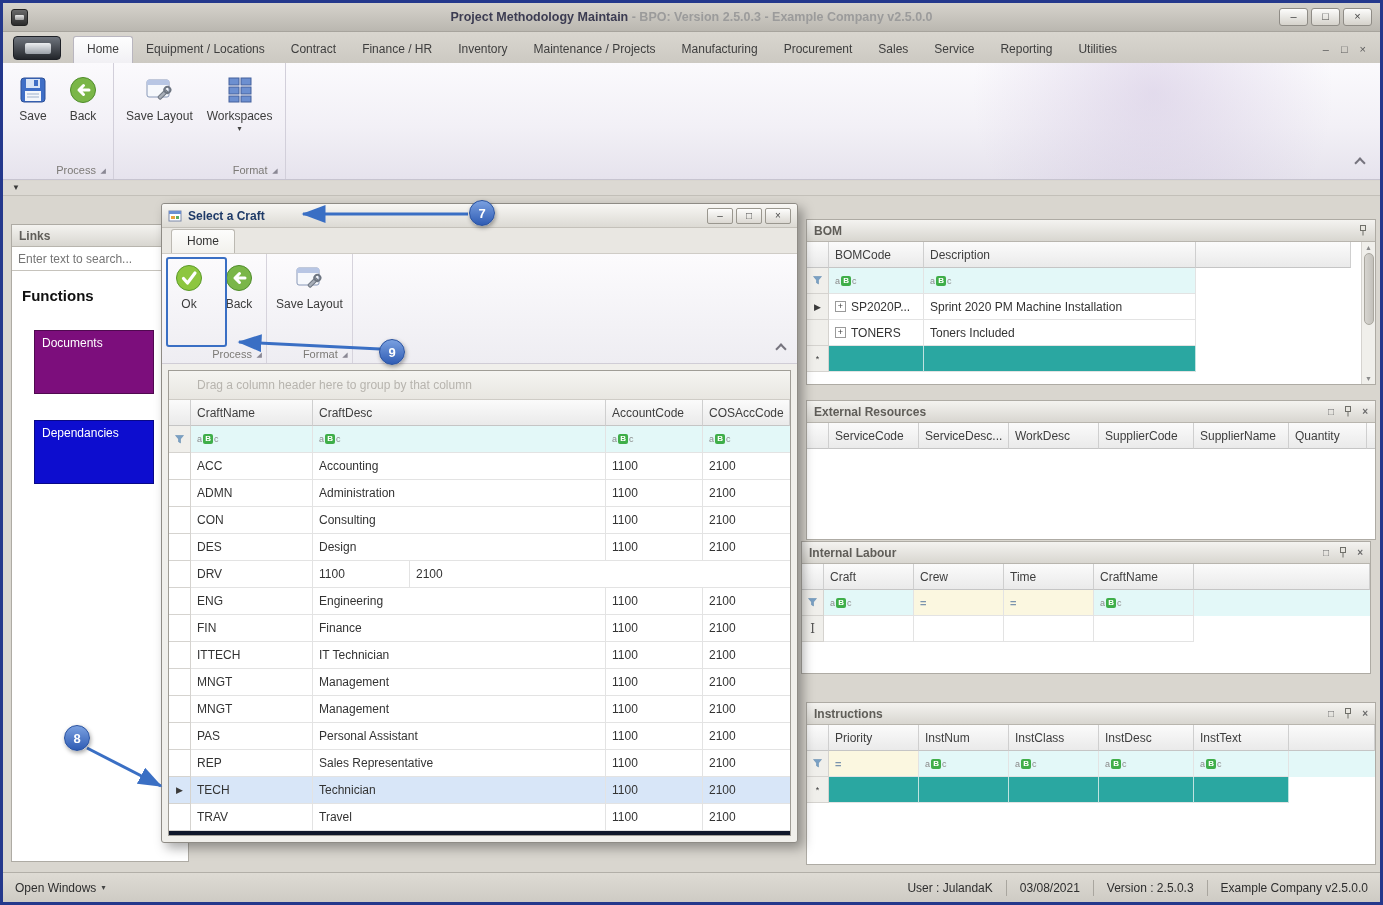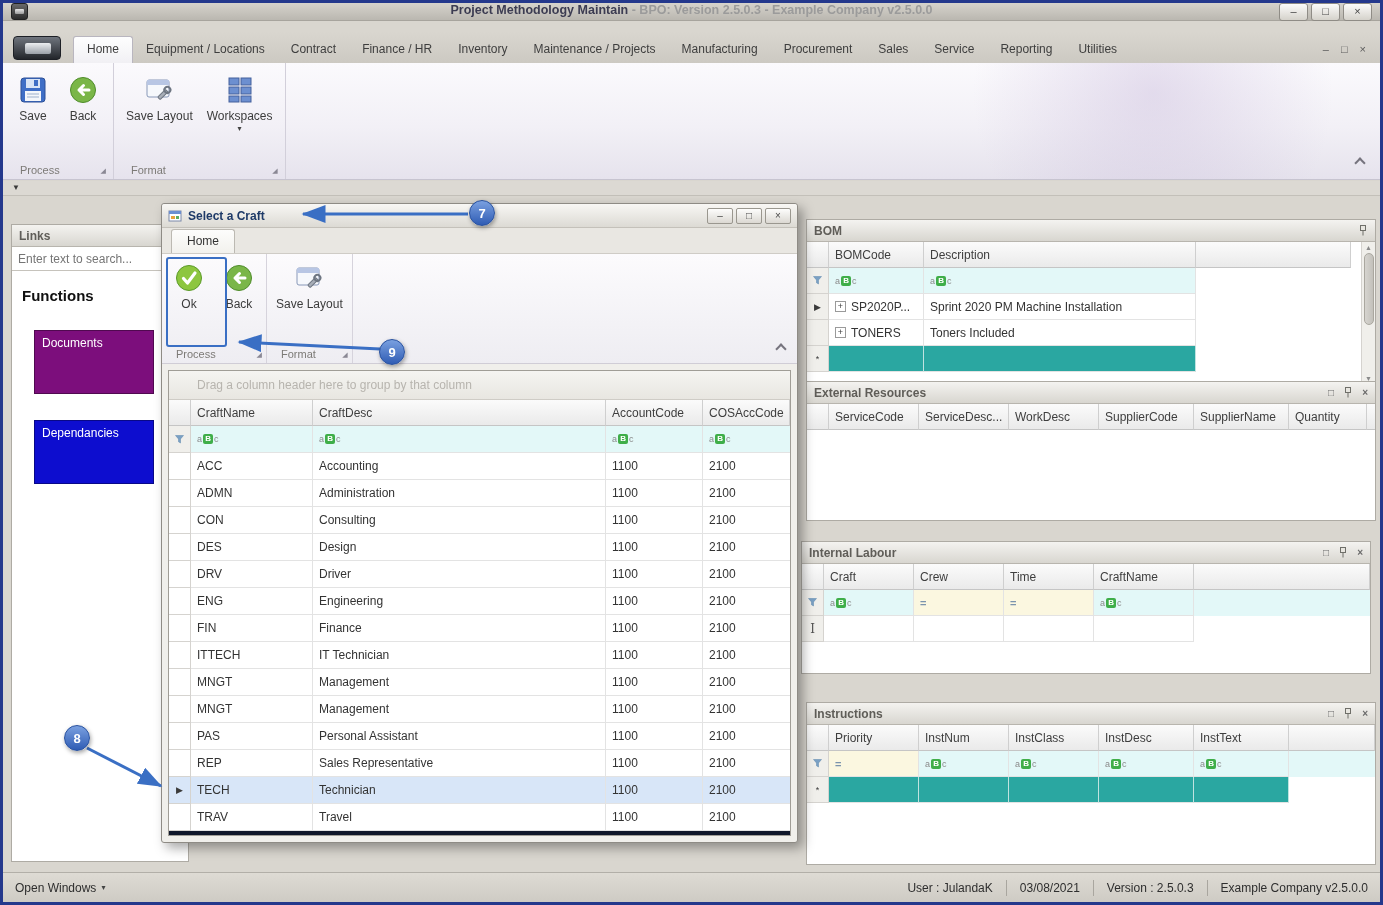--- a/index.html
+++ b/index.html
@@ -1,21 +1,21 @@
 <!DOCTYPE html>
 <html><head>
 <meta charset="utf-8">
 <style>
 *{margin:0;padding:0;box-sizing:border-box}
 html,body{background:#9a9a9a}
 body{font-family:"Liberation Sans",sans-serif;font-size:12px;color:#333;cursor:default}
 .screen{position:relative;width:1383px;height:905px;background:#d9d6cf;border:3px solid #24388c;overflow:hidden}
 
 
-.titlebar{position:absolute;left:0;top:0;right:0;height:18px;background:linear-gradient(#d6d3cc,#bab7b0);border-bottom:1px solid #a7a49d;display:flex;padding:0 8px}
+.titlebar{position:absolute;left:0;top:0;right:0;height:29px;background:linear-gradient(#d6d3cc,#bab7b0);border-bottom:1px solid #a7a49d;display:flex;align-items:center;padding:0 8px}
 .app-icon16{width:17px;height:17px;border-radius:3px;background:linear-gradient(#6a6a6a,#2c2c2c);border:1px solid #222;position:relative;z-index:1}
 .app-icon16::after{content:"";position:absolute;left:3px;top:5px;width:9px;height:5px;background:linear-gradient(#e8e8e8,#9a9a9a);border-radius:1px}
 .tb-title{position:absolute;left:0;right:0;text-align:center;font-weight:bold;font-size:12.5px;color:#3c3c52}
 .tb-suffix{color:#9b9b9b}
 .tb-btns{margin-left:auto;display:flex;gap:3px;z-index:1}
 .tb-btn{width:29px;height:18px;border:1px solid #8f8c86;border-radius:3px;background:linear-gradient(#fcfcfb,#d5d2cb);font-size:11px;line-height:15px;text-align:center;color:#444}
 
 
 .tabrow{position:absolute;left:0;top:29px;right:0;height:31px;background:linear-gradient(#d9d6cf,#ccc9c2);display:flex;align-items:flex-end;padding:0 4px}
 .appbtn{width:48px;height:24px;margin:0 12px 3px 6px;border-radius:4px;background:linear-gradient(#70757e,#23262b);border:1px solid #1d2026;position:relative;flex:0 0 auto}
@@ -24,21 +24,21 @@
 .rtab{padding:6px 13px 7px;color:#3e3e3e;white-space:nowrap}
 .rtab.active{background:linear-gradient(#fefefe,#f1f0f4);border:1px solid #b9b6bf;border-bottom:none;border-radius:3px 3px 0 0;padding-top:5px}
 .tabrow-icons{margin-left:auto;display:flex;gap:12px;align-items:center;padding:0 10px 8px;color:#5c5c5c;font-size:11px}
 
 
 .ribbon{position:absolute;left:0;top:60px;right:0;height:117px;border-bottom:1px solid #c7c4d0;display:flex;
 background:radial-gradient(circle at 1150px 30px,rgba(196,180,216,.4),rgba(196,180,216,0) 180px),linear-gradient(180deg,#fbfafd 0%,#f2f0f6 55%,#e6e3ed 100%)}
 .rgroup{display:flex;flex-direction:column;border-right:1px solid #d2cfda;padding:3px 3px 0}
 .rbuttons{flex:1;display:flex;align-items:flex-start;padding:3px 2px}
 .rbtn{display:flex;flex-direction:column;align-items:center;gap:4px;padding:6px 7px 4px;border-radius:3px;min-width:50px;font-size:12px;color:#3c3c3c}
-.rgroup-caption{height:18px;display:flex;align-items:center;justify-content:flex-start;color:#7c7a76;font-size:11px;position:relative;padding:0 14px}
+.rgroup-caption{height:18px;display:flex;align-items:center;justify-content:flex-end;color:#7c7a76;font-size:11px;position:relative;padding:0 14px}
 .launcher{position:absolute;right:4px;bottom:4px;font-size:7px;color:#8a8894}
 .menu-arrow{font-size:8px;color:#444;line-height:4px}
 .chev{width:8px;height:8px;border-left:2px solid #76747e;border-top:2px solid #76747e;transform:rotate(45deg)}
 .ribbon-right{margin-left:auto;display:flex;align-items:flex-end;padding:0 16px 12px}
 .subbar{position:absolute;left:0;top:178px;right:0;height:15px;background:#dcd9d3;border-bottom:1px solid #c3c0b9;color:#3a3a3a;font-size:8px;padding:2px 9px}
 
 
 .workspace{position:absolute;left:0;top:193px;right:0;bottom:30px;background:#d9d6cf}
 
 
@@ -103,21 +103,21 @@
 .craft-row.selected .c{background:#d8e6f8}
 
 
 .vscroll{position:absolute;right:0;top:0;bottom:0;width:14px;background:#f0efeb;border-left:1px solid #d5d3cf;display:flex;flex-direction:column;align-items:center;font-size:7px;color:#8a8a8a;padding:2px 0}
 .vthumb{width:10px;height:72px;background:linear-gradient(90deg,#d6d4cf,#c3c1bb);border:1px solid #aaa79f;border-radius:5px;margin-top:2px}
 .hscroll{flex:0 0 15px;margin-top:auto;background:#f0efeb;border-top:1px solid #d5d3cf;display:flex;align-items:center;font-size:7px;color:#8a8a8a;padding:0 3px}
 .hthumb{height:9px;flex:0 0 330px;background:linear-gradient(#d6d4cf,#c3c1bb);border:1px solid #aaa79f;border-radius:5px;margin-left:2px}
 
 
 #bom{left:803px;top:23px;width:570px;height:166px}
-#ext{left:803px;top:185px;width:570px;height:140px}
+#ext{left:803px;top:204px;width:570px;height:140px}
 #intl{left:798px;top:345px;width:570px;height:133px}
 #inst{left:803px;top:506px;width:570px;height:163px}
 .pin-svg,.funnel-svg{display:block}
 
 
 .statusbar{position:absolute;left:0;right:0;bottom:0;height:30px;background:linear-gradient(#dedbd4,#cecbc4);border-top:1px solid #b2afa8;display:flex;align-items:center;padding:0 12px;color:#2e2e2e;z-index:2}
 .sb-left{display:flex;align-items:center;gap:5px}
 .sb-right{margin-left:auto;display:flex;align-items:center;gap:13px}
 .sb-sep{width:1px;height:16px;background:#a9a69f}
 
@@ -387,21 +387,20 @@
               <div class="c selcell"></div>
               <div class="c k1">DES</div>
               <div class="c k2">Design</div>
               <div class="c k3">1100</div>
               <div class="c k4">2100</div>
             </div>
 
             <div class="r gr craft-row">
               <div class="c selcell"></div>
               <div class="c k1">DRV</div>
-              <div class="c k2">Driver</div>
               <div class="c k3">1100</div>
               <div class="c k4">2100</div>
             </div>
 
             <div class="r gr craft-row">
               <div class="c selcell"></div>
               <div class="c k1">ENG</div>
               <div class="c k2">Engineering</div>
               <div class="c k3">1100</div>
               <div class="c k4">2100</div>

